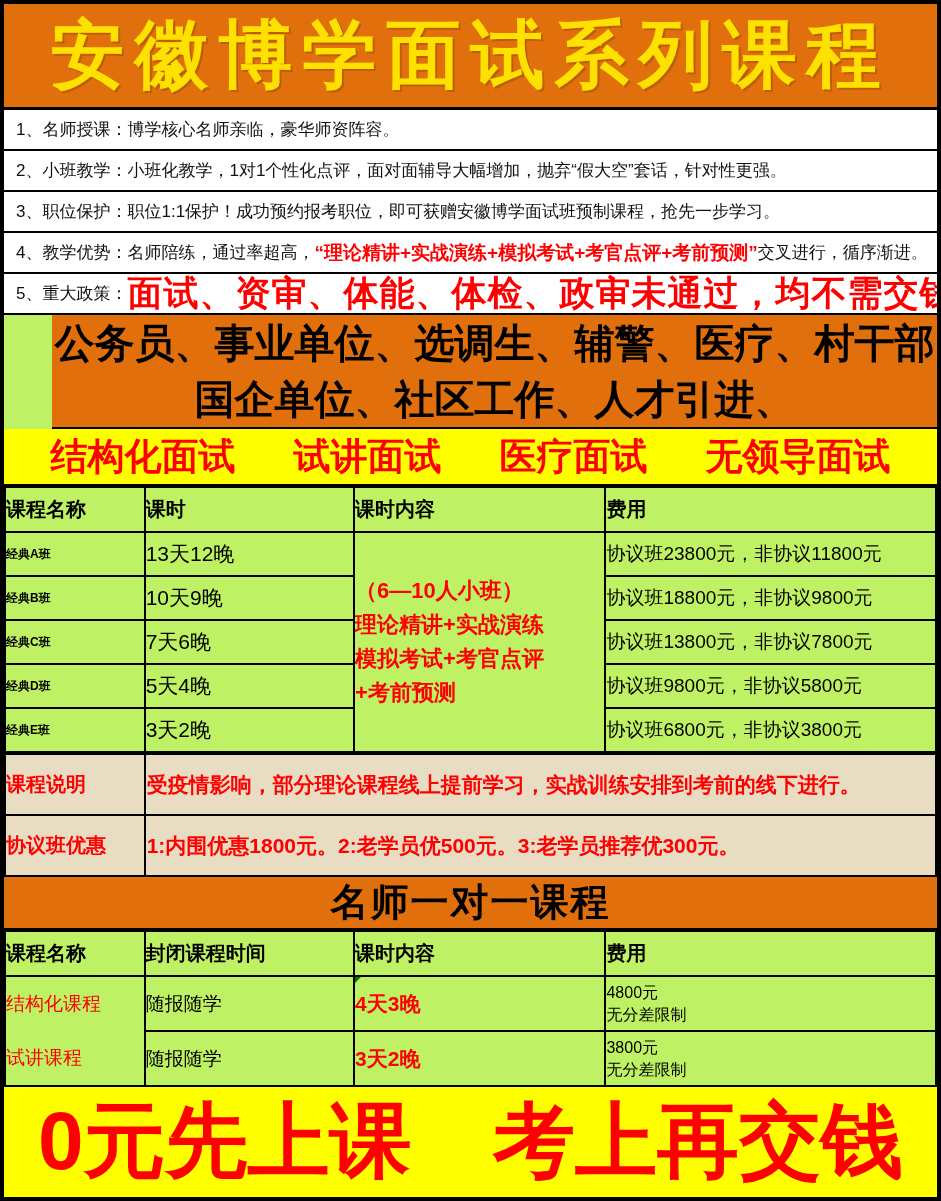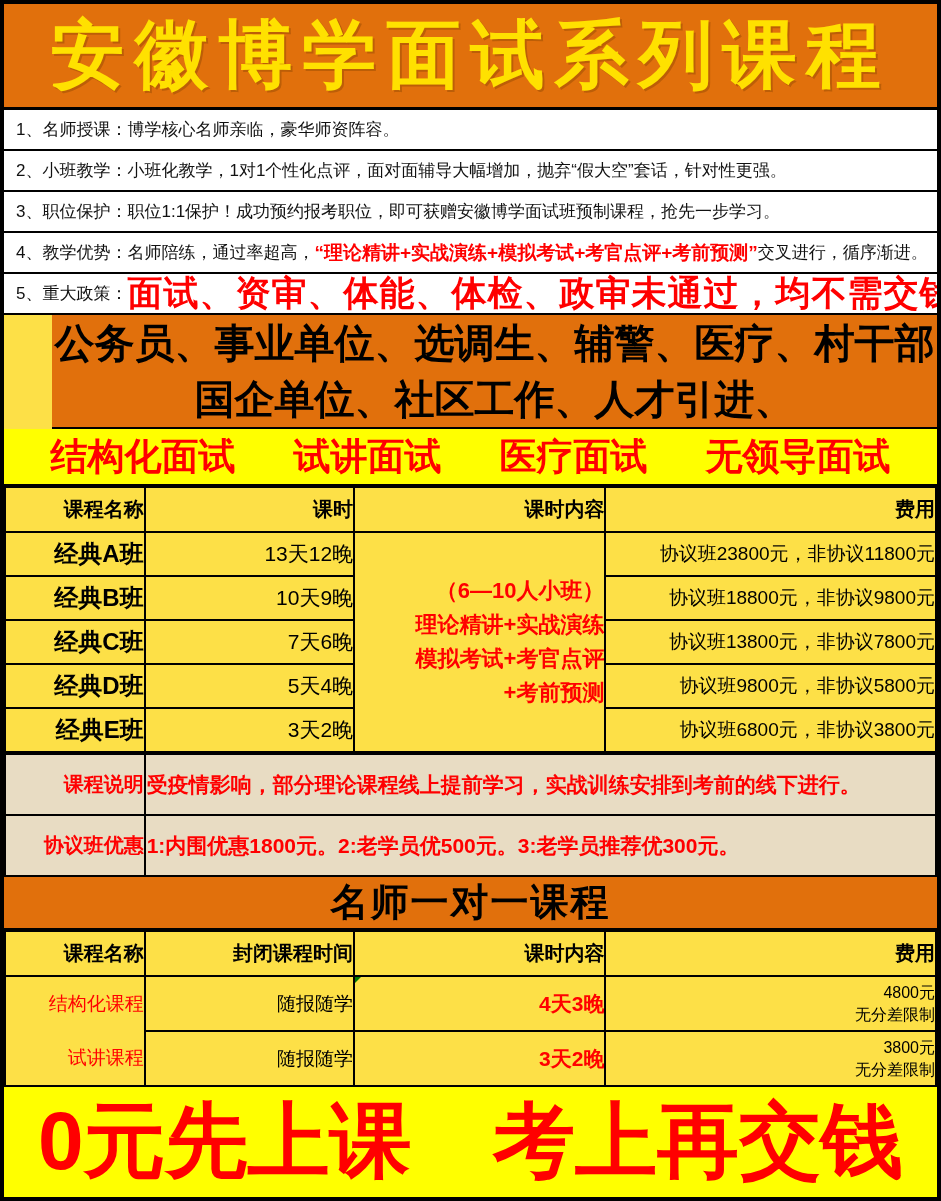--- a/index.html
+++ b/index.html
@@ -7,21 +7,21 @@
   body {
     font-family: "Liberation Sans", sans-serif;
     background: #000;
     width: 941px;
     height: 1201px;
     padding: 4px;
   }
   .page {
     width: 933px;
     height: 1193px;
-    background: #fde047;
+    background: #bef264;
     display: flex;
     flex-direction: column;
   }
   
   .header-banner {
     height: 112px;
     background: #E1700C;
     border-bottom: 3px solid #000;
     display: flex;
     align-items: center;
@@ -95,27 +95,27 @@
     white-space: nowrap;
   }
   
   table {
     width: 100%;
     border-collapse: collapse;
     table-layout: fixed;
   }
   td, th {
     border: 2px solid #000;
-    text-align: right;
+    text-align: left;
     vertical-align: middle;
     overflow: hidden;
   }
   .tbl1 th { height: 45px; font-size: 20px; color: #000; font-weight: bold; }
   .tbl1 td { height: 44px; font-size: 21px; color: #000; }
-  .tbl1 td.course-name { font-weight: bold; font-size: 24px; }
+  .tbl1 td.course-name { font-weight: bold; font-size: 12px; }
   .tbl1 td.fee { font-size: 19px; }
   .tbl1 td.content-cell {
     color: #FF0000;
     font-weight: bold;
     font-size: 22px;
     line-height: 34px;
   }
   
   .notes td { background: #E8DCC3; height: 61px; }
   .notes td.note-label {

